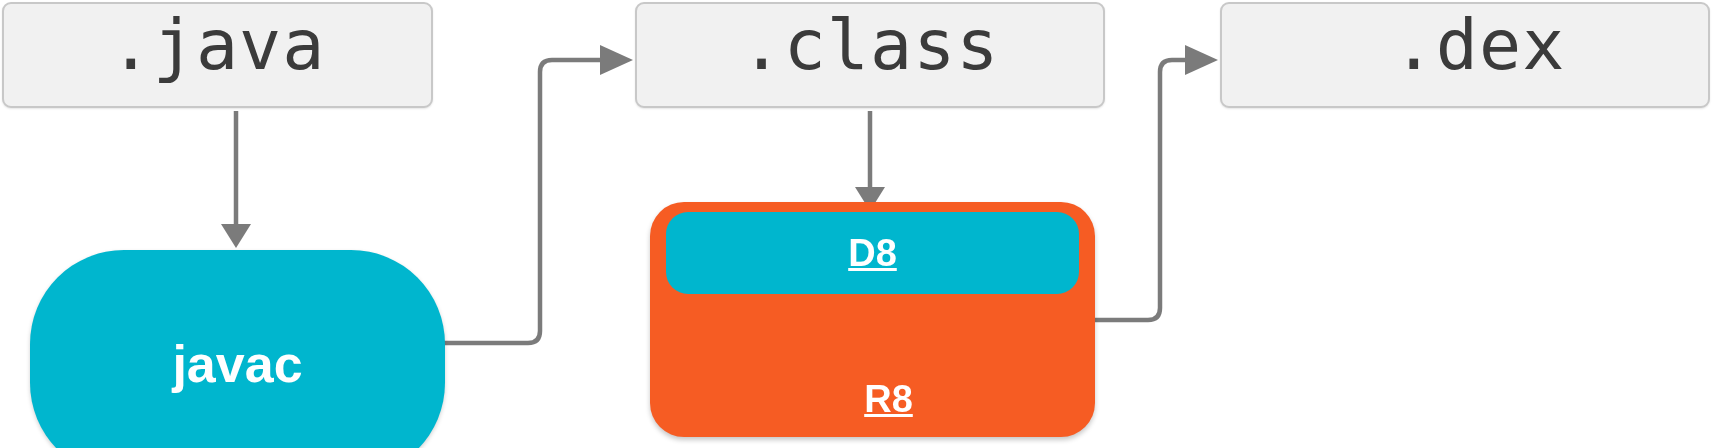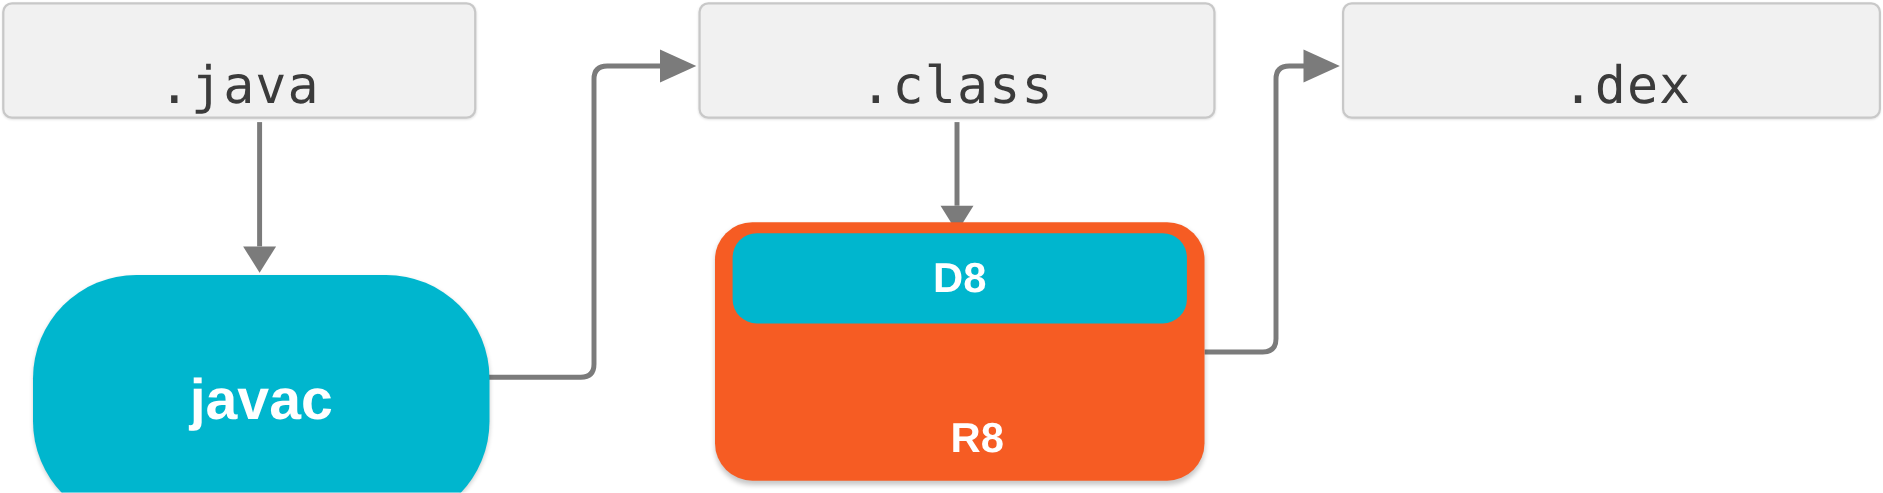--- a/index.html
+++ b/index.html
@@ -42,24 +42,24 @@
   }
 
   .filebox {
     position: absolute;
     top: 2px;
     height: 106px;
     background: var(--box-bg);
     border: 2.5px solid var(--box-border);
     border-radius: 9px;
     display: flex;
-    align-items: flex-end;
+    align-items: flex-start;
     justify-content: center;
     font-family: "DejaVu Sans Mono", "Liberation Mono", monospace;
-    font-size: 47px;
+    font-size: 70px;
     letter-spacing: 1px;
     color: var(--box-text);
     box-shadow: 0 1px 2px rgba(0,0,0,0.10);
     z-index: 2;
   }
   .filebox.java  { left: 2px;    width: 431px; }
   .filebox.class { left: 635px;  width: 470px; }
   .filebox.dex   { left: 1220px; width: 490px; padding-left: 28px; }
 
   .pill {
@@ -87,20 +87,21 @@
     box-shadow: 0 3px 5px rgba(0,0,0,0.22);
     z-index: 2;
   }
   .r8box .inner-label {
     color: var(--label-text);
     font-size: 38px;
     font-weight: bold;
     display: flex;
     align-items: center;
     justify-content: center;
+    text-decoration: underline;
   }
   .d8block {
     position: absolute;
     left: 16px; top: 10px;
     width: 413px; height: 82px;
     background: var(--cyan);
     border-radius: 22px;
     z-index: 3;
   }
   .desugarblock {

